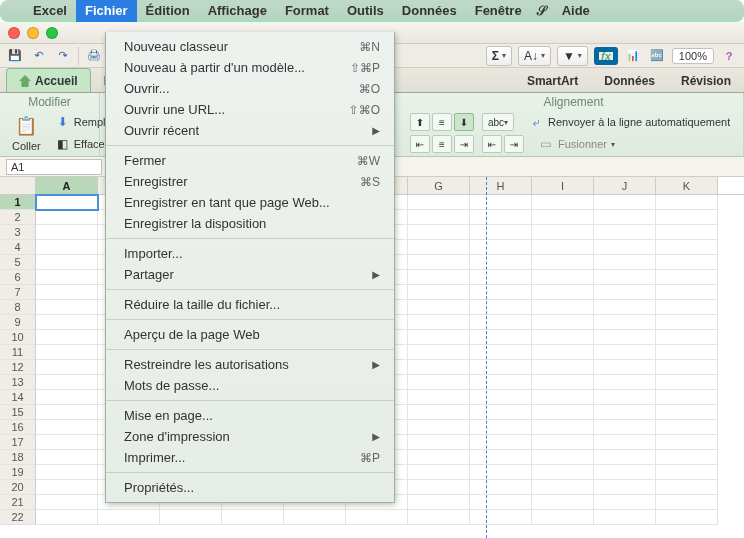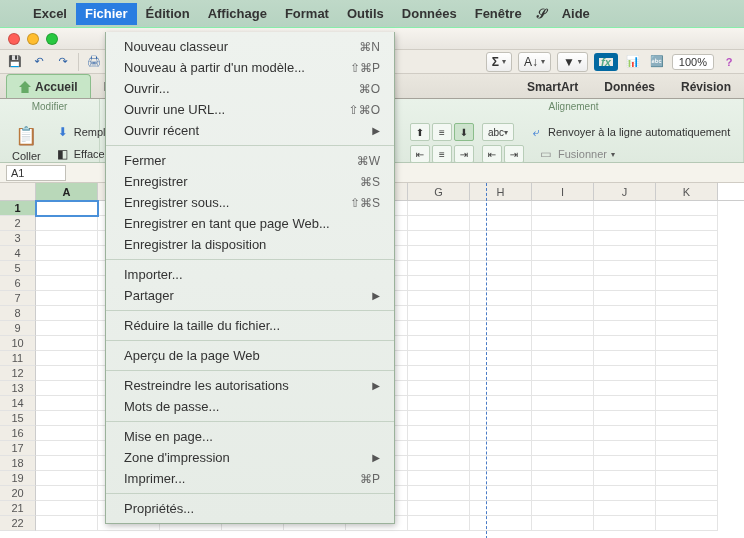--- a/index.html
+++ b/index.html
@@ -1,19 +1,19 @@
 <!DOCTYPE html>
 <html><head>
 <meta charset="utf-8">
 <style>
   * { box-sizing: border-box; margin: 0; padding: 0; font-family: -apple-system, "Helvetica Neue", Arial, sans-serif; }
   body { width: 744px; height: 538px; background: #fff; font-size: 12px; color: #333; overflow: hidden; }
 
   
-  .menubar { display:flex; align-items:center; height:28px; background:linear-gradient(#BFD9C8,#B6D3C1); border-bottom:1px solid #8ea; font-size:13px; font-weight:600; }
+  .menubar { display:flex; align-items:center; height:22px; background:linear-gradient(#BFD9C8,#B6D3C1); border-bottom:1px solid #8ea; font-size:13px; font-weight:600;border-radius:8px; }
   .menubar .apple { width:24px; text-align:center; color:#333; }
   .menubar .mitem { padding:0 9px; line-height:22px; cursor:default; }
   .menubar .mitem.active { background:#2a7de1; color:#fff; }
   .menubar .scripticon { width:22px; text-align:center; }
 
   
   .winchrome { height:22px; background:linear-gradient(#f7f4ef,#e9e6e0); display:flex; align-items:center; padding-left:8px; gap:7px; border-bottom:1px solid #d0ccc4; }
   .dot { width:12px; height:12px; border-radius:50%; border:1px solid rgba(0,0,0,.2); }
   .dot.r{background:#ff5f57;} .dot.y{background:#ffbd2e;} .dot.g{background:#28c840;}
 
@@ -28,36 +28,36 @@
   
   .tabs { height:25px; background:linear-gradient(#eae7df,#e1ded6); display:flex; align-items:flex-end; font-size:12px; border-bottom:1px solid #a5a29a; padding-left:6px; }
   .tab { padding:5px 12px 4px; border:1px solid transparent; border-bottom:none; border-radius:4px 4px 0 0; cursor:default; font-weight:600; color:#333; }
   .tab.home { display:flex; align-items:center; gap:4px;}
   .tab.home::before { content:""; width:12px; height:12px; background:#6a6; clip-path:polygon(50% 0,100% 50%,80% 50%,80% 100%,20% 100%,20% 50%,0 50%); display:inline-block;}
   .tab.active { background:#c7e6c7; border-color:#8bbd8b;} 
 
   
   .ribbon { height:64px; background:linear-gradient(#e9f2e9,#dfeadf); border-bottom:1px solid #b5c8b5; display:flex; font-size:11px; }
   .group { border-right:1px solid #c7d7c7; padding:2px 6px 4px; display:flex; flex-direction:column; }
-  .group .grplabel { font-size:10px; color:#6a8a6a; text-align:center; margin-bottom:10px; }
+  .group .grplabel { font-size:12px; color:#6a8a6a; text-align:center; margin-bottom:3px; }
   .group .row { display:flex; align-items:center; gap:4px; }
   .btn { padding:2px 4px; border-radius:3px; display:flex; align-items:center; gap:3px; cursor:default; }
   .icn { width:16px; height:16px; display:inline-flex; align-items:center; justify-content:center; font-size:12px;}
   .bigbtn { display:flex; flex-direction:column; align-items:center; gap:2px; padding:2px 6px; }
   .bigbtn .bigicn { width:24px; height:24px; display:flex; align-items:center; justify-content:center; font-size:18px;}
   .chev { font-size:8px; color:#555; }
   .alignset { display:flex; gap:2px; }
   .alignbtn { width:20px; height:18px; border:1px solid #b8cdb8; border-radius:2px; background:#f3f8f3; display:flex; align-items:center; justify-content:center; font-size:10px;}
   .alignbtn.active { background:#cde3cd; border-color:#8bbd8b;}
   .wrapbtn { display:flex; align-items:center; gap:4px; padding:2px 6px;}
   .mergebtn { display:flex; align-items:center; gap:4px; padding:2px 6px; color:#888;}
   
   
   .namebar { height:20px; background:#f5f3ec; display:flex; align-items:center; border-bottom:1px solid #d0ccc4; }
-  .namebox { width:60px; border:1px solid #c2c0b8; background:#fff; margin:1px 6px; padding:1px 4px; font-size:11px;}
+  .namebox { width:96px; border:1px solid #c2c0b8; background:#fff; margin:1px 6px; padding:1px 4px; font-size:11px;}
   
   
   .gridarea { position:relative; height:calc(538px - 22px - 22px - 24px - 25px - 64px - 20px); overflow:hidden; }
   .colheads { display:flex; height:18px; border-bottom:1px solid #ccc; }
   .corner { width:36px; background:#f0ede6; border-right:1px solid #ccc;}
   .ch { width:62px; background:#f0ede6; border-right:1px solid #ccc; text-align:center; font-size:11px; line-height:18px; color:#555;}
   .ch.sel { background:#b9d8b9; color:#222; font-weight:600;}
   .rows { }
   .rh { width:36px; background:#f0ede6; border-right:1px solid #ccc; border-bottom:1px solid #e2e2e2; text-align:center; font-size:11px; line-height:15px; color:#555;}
   .rh.sel { background:#b9d8b9; color:#222; font-weight:600;}
@@ -549,24 +549,20 @@
     <hr>
     <div class="mi">
       <span>Fermer</span>
       <span class="sc">⌘W</span>
     </div>
     <div class="mi">
       <span>Enregistrer</span>
       <span class="sc">⌘S</span>
     </div>
     <div class="mi">
-      <span>Enregistrer sous...</span>
-      <span class="sc">⇧⌘S</span>
-    </div>
-    <div class="mi">
       <span>Enregistrer en tant que page Web...</span>
     </div>
     <div class="mi">
       <span>Enregistrer la disposition</span>
     </div>
     <hr>
     <div class="mi">
       <span>Importer...</span>
     </div>
     <div class="mi">

